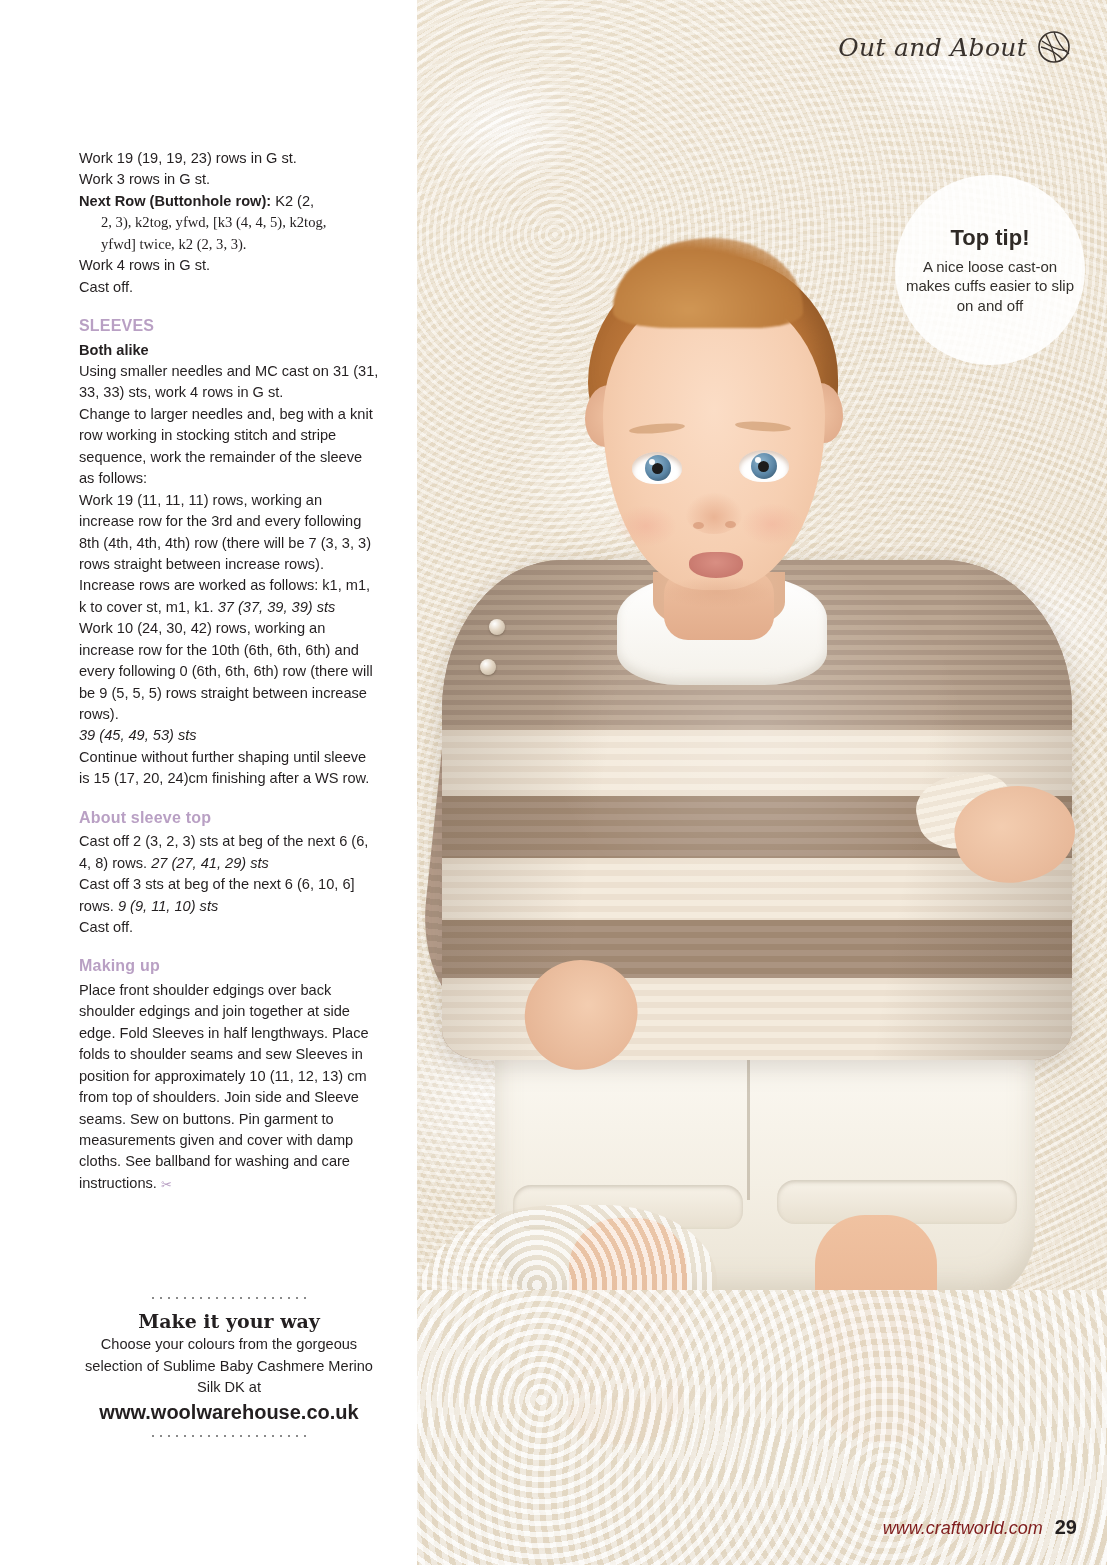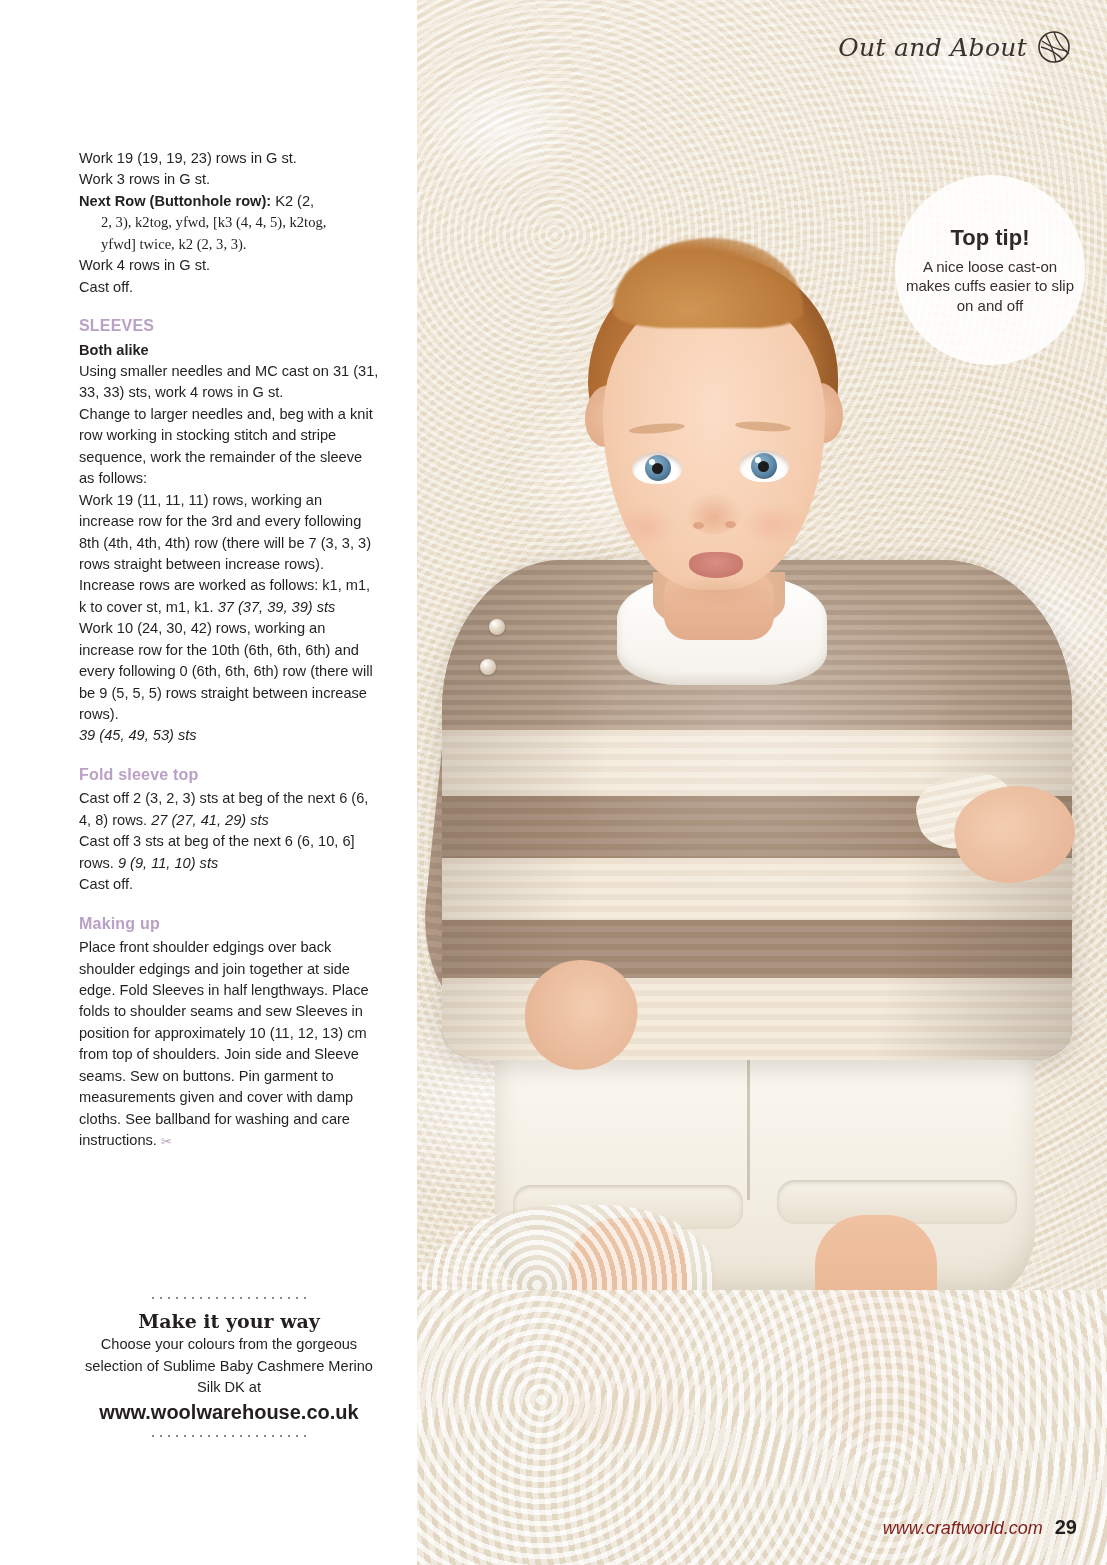--- a/index.html
+++ b/index.html
@@ -536,22 +536,23 @@
   <p class="para">Cast off.</p>
 
   <h2 class="section caps">SLEEVES</h2>
   <p class="para bold">Both alike</p>
   <p class="para">Using smaller needles and MC cast on 31 (31, 33, 33) sts, work 4 rows in G st.</p>
   <p class="para">Change to larger needles and, beg with a knit row working in stocking stitch and stripe sequence, work the remainder of the sleeve as follows:</p>
   <p class="para">Work 19 (11, 11, 11) rows, working an increase row for the 3rd and every following 8th (4th, 4th, 4th) row (there will be 7 (3, 3, 3) rows straight between increase rows).</p>
   <p class="para"><span>Increase rows are worked as follows: k1, m1, k to cover st, m1, k1. </span><span class="ital">37 (37, 39, 39) sts</span></p>
   <p class="para">Work 10 (24, 30, 42) rows, working an increase row for the 10th (6th, 6th, 6th) and every following 0 (6th, 6th, 6th) row (there will be 9 (5, 5, 5) rows straight between increase rows).</p>
   <p class="para ital">39 (45, 49, 53) sts</p>
-
-  <h2 class="section">Fold sleeve top</h2>
+  <p class="para">Continue without further shaping until sleeve is 15 (17, 20, 24)cm finishing after a WS row.</p>
+
+  <h2 class="section">About sleeve top</h2>
   <p class="para"><span>Cast off 2 (3, 2, 3) sts at beg of the next 6 (6, 4, 8) rows. </span><span class="ital">27 (27, 41, 29) sts</span></p>
   <p class="para"><span>Cast off 3 sts at beg of the next 6 (6, 10, 6] rows. </span><span class="ital">9 (9, 11, 10) sts</span></p>
   <p class="para">Cast off.</p>
 
   <h2 class="section">Making up</h2>
   <p class="para"><span>Place front shoulder edgings over back shoulder edgings and join together at side edge. Fold Sleeves in half lengthways. Place folds to shoulder seams and sew Sleeves in position for approximately 10 (11, 12, 13) cm from top of shoulders. Join side and Sleeve seams. Sew on buttons. Pin garment to measurements given and cover with damp cloths. See ballband for washing and care instructions.</span> <span class="scissors">✂</span></p>
 </div>
 
 <div class="miyw">
   <div class="dots"></div>

